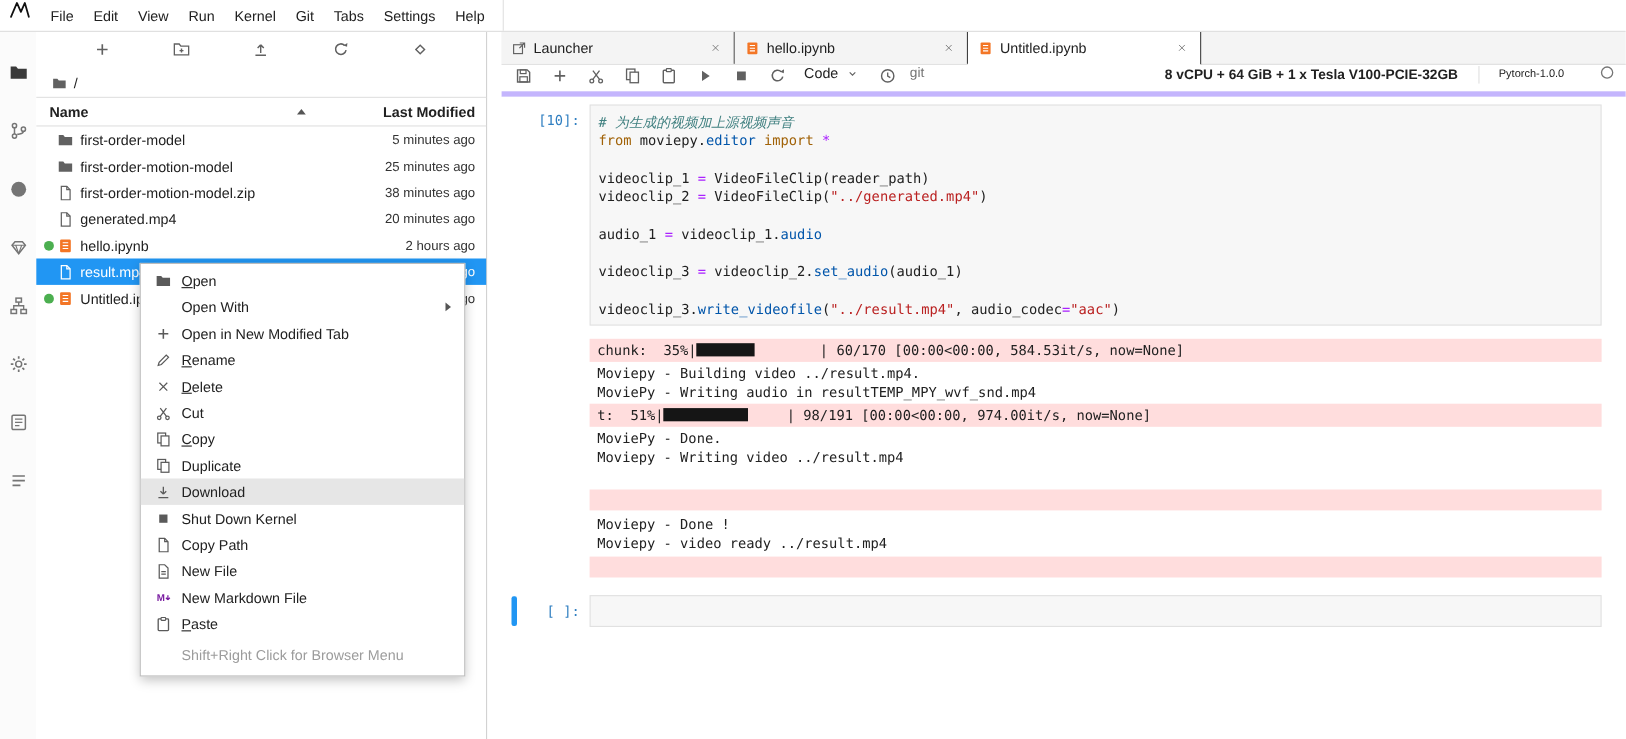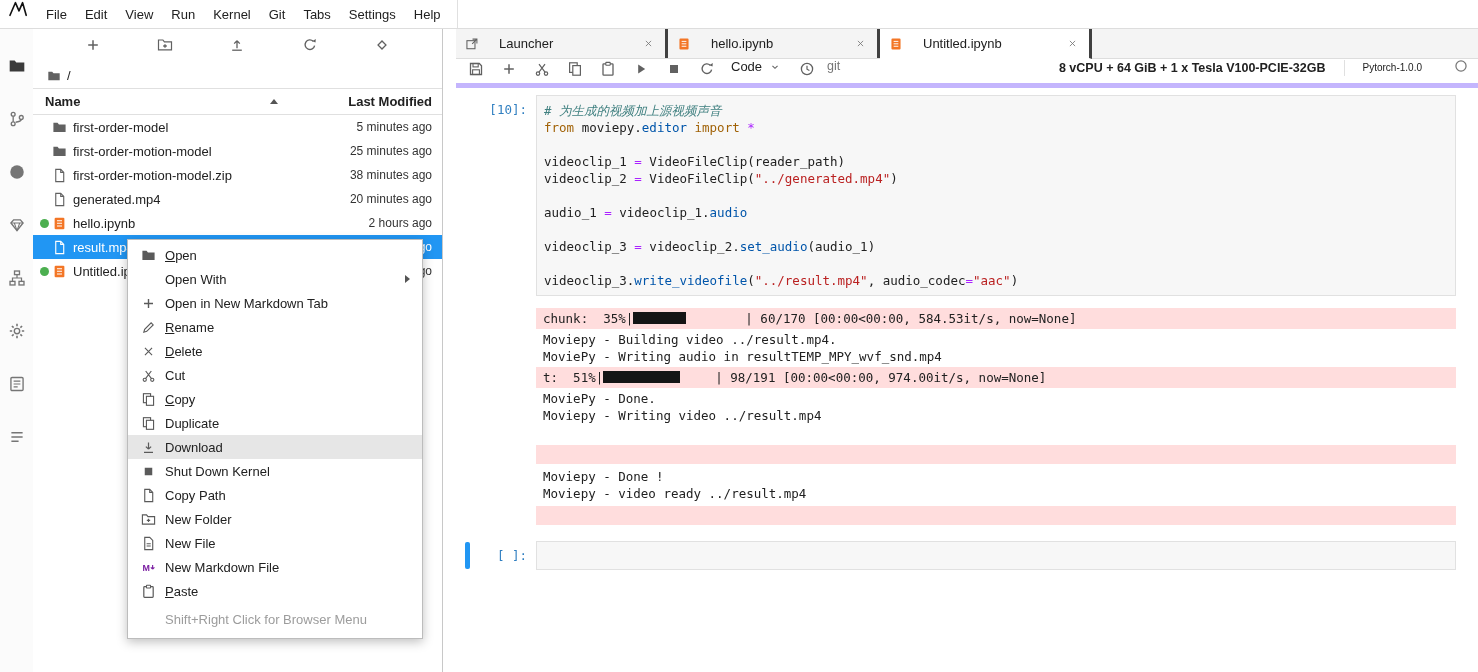--- a/index.html
+++ b/index.html
@@ -39,21 +39,21 @@
   .fb-name{flex:1;white-space:nowrap;overflow:hidden}
   .fb-mod{width:150px;min-width:150px;text-align:right;padding-right:10px;font-size:12px;color:#333}
   .fb-row.sel{background:var(--accent);color:#fff}
   .fb-row.sel .fb-mod{color:#fff}
   .dot{position:absolute;left:7px;top:50%;margin-top:-4.5px;width:9px;height:9px;border-radius:50%;background:var(--dot)}
   .splitter{width:13px;background:#fff}
 
   
   .main{flex:1;display:flex;flex-direction:column;min-width:0}
   .tabbar{height:30px;background:#f4f4f4;display:flex;border-bottom:1px solid #ddd}
-  .tab{width:212px;display:flex;align-items:center;gap:20px;padding:0 9px;border-right:3px solid #404040;background:#f4f4f4}
+  .tab{width:212px;display:flex;align-items:center;gap:6px;padding:0 9px;border-right:1px solid #404040;background:#f4f4f4}
   .tab svg{width:14px;height:14px}
   .tab-label{white-space:nowrap;overflow:hidden;flex:1}
   .tab-close{margin-left:auto;display:inline-flex;padding:2px}
   .tab-close svg{width:11px;height:11px}
   .tab.active{background:#fff;margin-bottom:-1px;border-bottom:1px solid #fff}
 
   
   .nb-toolbar{height:29px;display:flex;align-items:flex-start;border-bottom:5px solid #c4b5fd;padding-left:10px;background:#fff}
   .tb-group{display:flex;align-items:center;gap:13px}
   .tb-btn{padding:2px;display:inline-flex}
@@ -493,21 +493,21 @@
       <span class="cm-arrow"></span>
     </div>
     <div class="cm-item">
       <span class="cm-icslot">
         <span class="ic">
           <svg viewBox="0 0 16 16">
             <path d="M8 3.2v9.6M3.2 8h9.6" stroke="#5a5a5a" stroke-width="1.5" fill="none"></path>
           </svg>
         </span>
       </span>
-      <span class="cm-label">Open in New Markdown Tab</span>
+      <span class="cm-label">Open in New Modified Tab</span>
     </div>
     <div class="cm-item">
       <span class="cm-icslot">
         <span class="ic">
           <svg viewBox="0 0 16 16">
             <path d="M3 13l.9-3.1 6.9-6.9 2.2 2.2-6.9 6.9z" fill="none" stroke="#5a5a5a" stroke-width="1.2"></path>
           </svg>
         </span>
       </span>
       <span class="cm-label"><u>R</u>ename</span>
@@ -585,31 +585,20 @@
             <path d="M9.3 1.5v3.2h3.2" fill="none" stroke="#5a5a5a" stroke-width="1.2"></path>
           </svg>
         </span>
       </span>
       <span class="cm-label">Copy Path</span>
     </div>
     <div class="cm-item">
       <span class="cm-icslot">
         <span class="ic">
           <svg viewBox="0 0 16 16">
-            <path d="M1.5 3h4.4l1.5 1.9h7.1v8H1.5z" fill="none" stroke="#5a5a5a" stroke-width="1.2"></path>
-            <path d="M8 7.2v3.6M6.2 9h3.6" stroke="#5a5a5a" stroke-width="1.3" fill="none"></path>
-          </svg>
-        </span>
-      </span>
-      <span class="cm-label">New Folder</span>
-    </div>
-    <div class="cm-item">
-      <span class="cm-icslot">
-        <span class="ic">
-          <svg viewBox="0 0 16 16">
             <path d="M4 1.5h5.3l3.2 3.2v9.8H4z" fill="none" stroke="#5a5a5a" stroke-width="1.2"></path>
             <path d="M6 8.2h4.4M6 10.6h4.4" stroke="#5a5a5a" stroke-width="1.1"></path>
           </svg>
         </span>
       </span>
       <span class="cm-label">New File</span>
     </div>
     <div class="cm-item">
       <span class="cm-icslot">
         <span class="ic">

